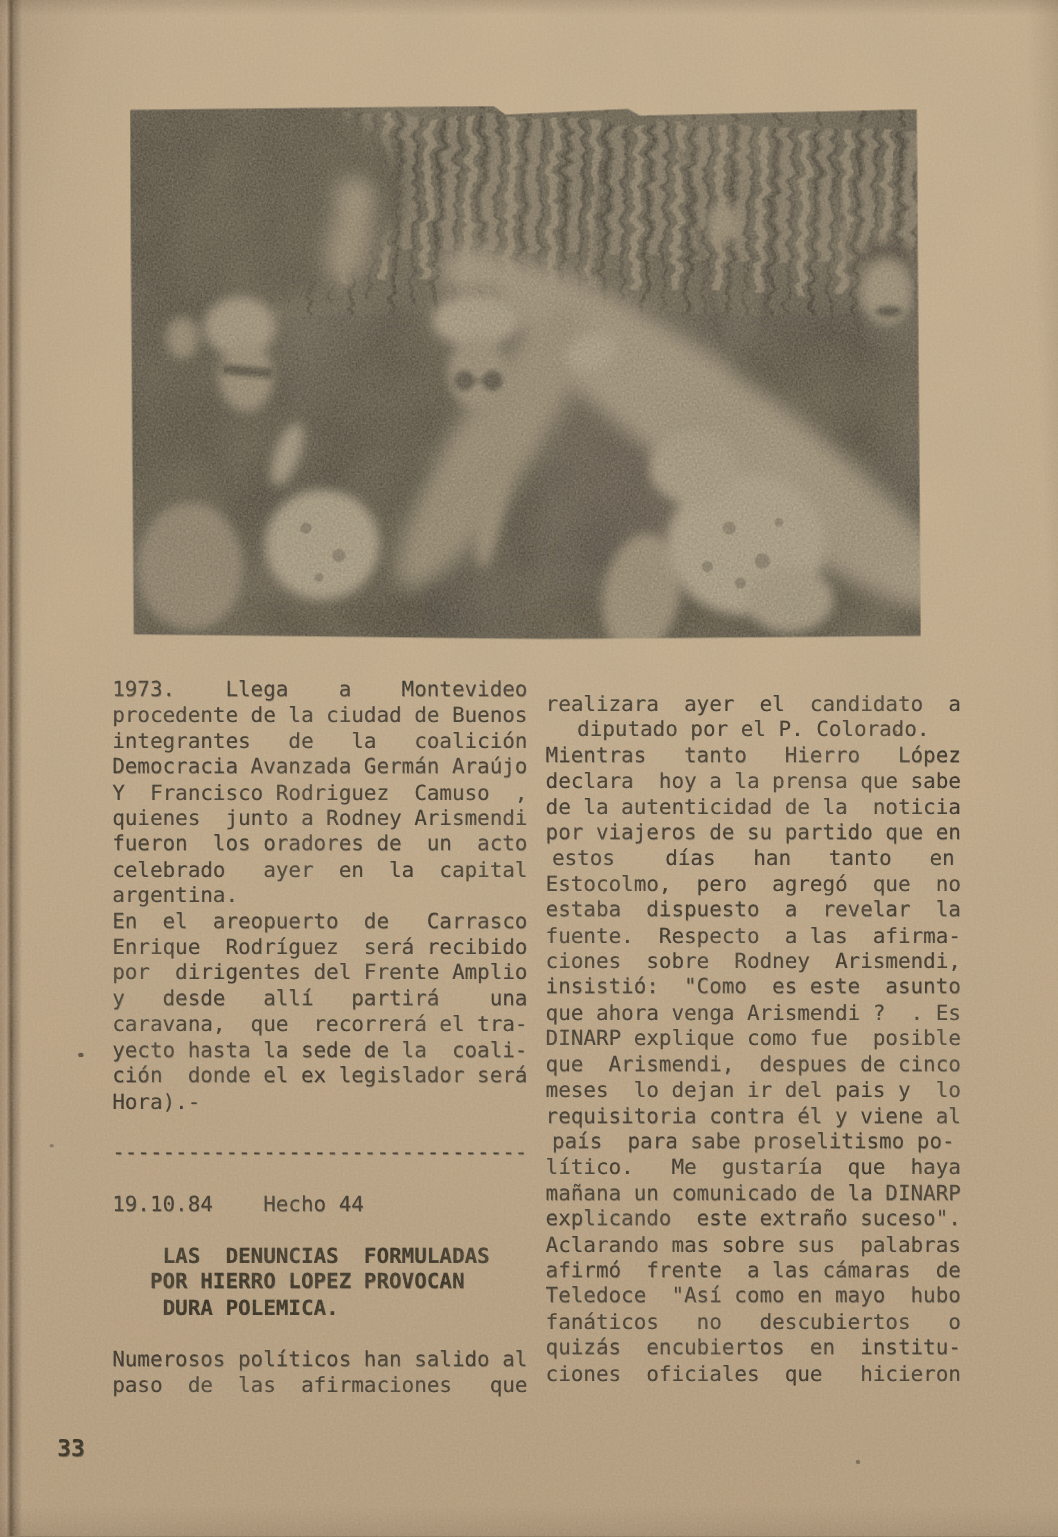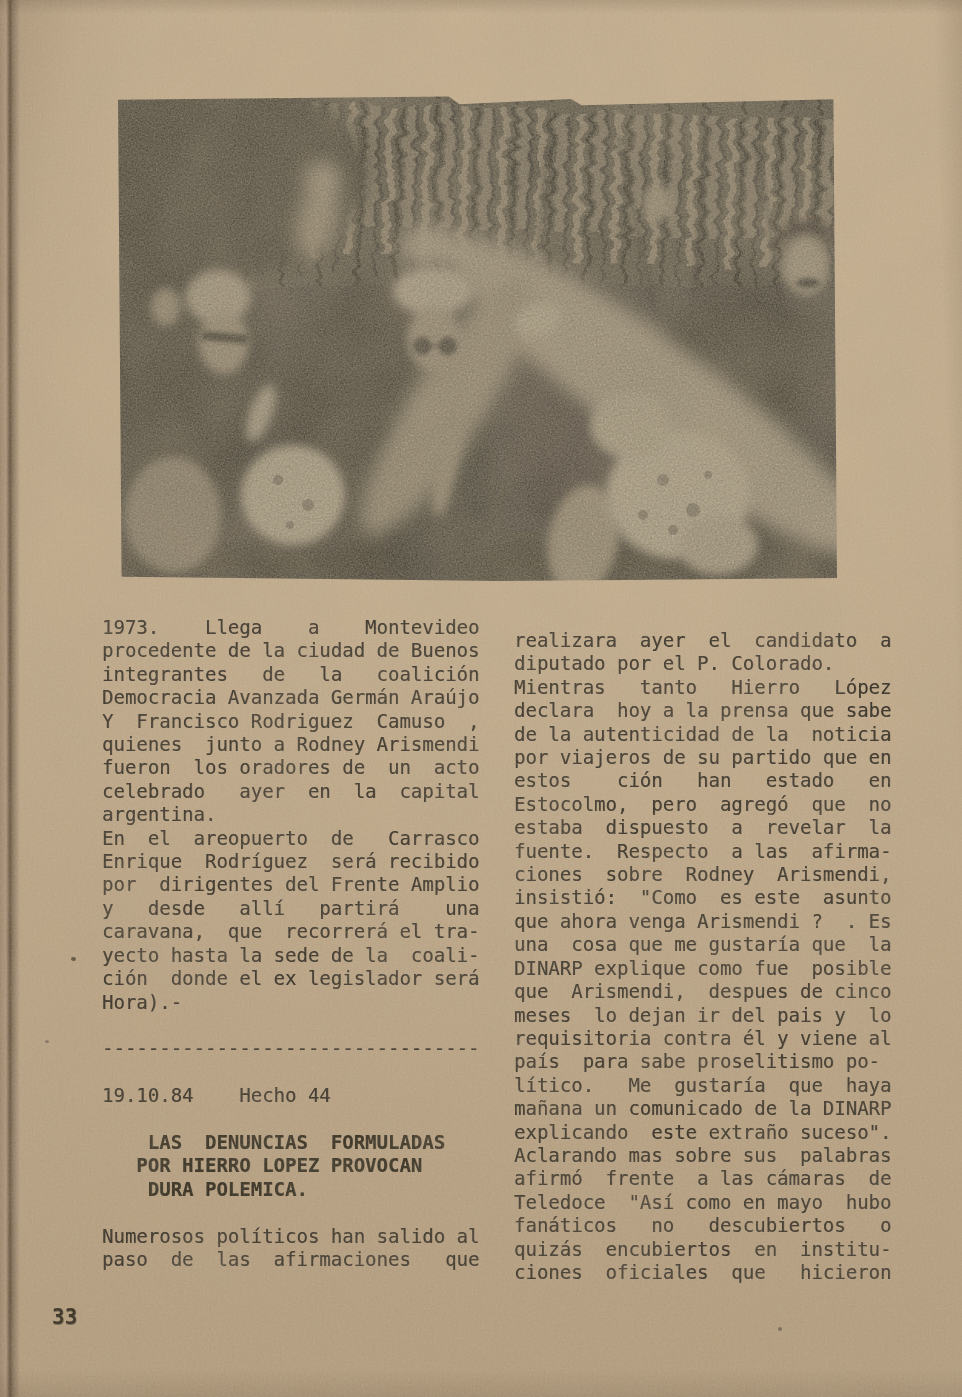--- a/index.html
+++ b/index.html
@@ -26,21 +26,21 @@
     position:absolute;left:118px;top:95px;width:719px;height:486px;margin:0;z-index:2;
     clip-path:polygon(0 1%,46% 0.3%,47.5% 1.9%,63% 0.8%,64.5% 2.1%,99.5% 0.9%,100% 99.4%,53% 100%,0.5% 99.1%);
     filter:saturate(0.82) contrast(0.98);
   }
   .photo svg{display:block;width:100%;height:100%;}
   .col{position:absolute;z-index:3;font-size:19px;line-height:23.4px;color:#2e2921;
        text-shadow:0.4px 0.4px 0.6px rgba(46,41,33,0.45);}
   .col .line{white-space:pre;min-height:23.4px;}
   .col .line.bold{font-weight:bold;color:#282317;}
   .col-left{left:102px;top:616px;}
-  .col-right{left:514px;top:629px;}
+  .col-right{left:496px;top:629px;text-align:center;}
   .pagenum{position:absolute;left:52px;top:1305px;z-index:3;font-weight:bold;font-size:21px;
            color:#282317;text-shadow:0.5px 0.5px 0.6px rgba(40,35,23,0.5);}
   .artifact{position:absolute;z-index:3;border-radius:50%;background:#3d362b;}
   .a1{left:71px;top:957px;width:5px;height:4px;opacity:.8;}
   .a2{left:45px;top:1040px;width:4px;height:3px;opacity:.5;}
   .a3{left:778px;top:1327px;width:4px;height:4px;opacity:.6;}
   .a4{left:812px;top:664px;width:4px;height:3px;opacity:.55;}
   .paper-noise{position:absolute;inset:0;width:100%;height:100%;z-index:5;pointer-events:none;}
 </style>
 </head>
@@ -189,28 +189,27 @@
       <div class="line">Numerosos políticos han salido al</div>
       <div class="line">paso  de  las  afirmaciones   que</div>
     </div>
   <div class="col col-right">
       <div class="line">realizara  ayer  el  candidato  a</div>
       <div class="line">diputado por el P. Colorado.</div>
       <div class="line">Mientras   tanto   Hierro   López</div>
       <div class="line">declara  hoy a la prensa que sabe</div>
       <div class="line">de la autenticidad de la  noticia</div>
       <div class="line">por viajeros de su partido que en</div>
-      <div class="line">estos    ción   han   estado   en</div>
+      <div class="line">estos    días   han   tanto   en</div>
       <div class="line">Estocolmo,  pero  agregó  que  no</div>
       <div class="line">estaba  dispuesto  a  revelar  la</div>
       <div class="line">fuente.  Respecto  a las  afirma-</div>
       <div class="line">ciones  sobre  Rodney  Arismendi,</div>
       <div class="line">insistió:  "Como  es este  asunto</div>
       <div class="line">que ahora venga Arismendi ?  . Es</div>
-      <div class="line">una  cosa que me gustaría que  la</div>
       <div class="line">DINARP explique como fue  posible</div>
       <div class="line">que  Arismendi,  despues de cinco</div>
       <div class="line">meses  lo dejan ir del pais y  lo</div>
       <div class="line">requisitoria contra él y viene al</div>
       <div class="line">país  para sabe proselitismo po-</div>
       <div class="line">lítico.   Me  gustaría  que  haya</div>
       <div class="line">mañana un comunicado de la DINARP</div>
       <div class="line">explicando  este extraño suceso".</div>
       <div class="line">Aclarando mas sobre sus  palabras</div>
       <div class="line">afirmó  frente  a las cámaras  de</div>

